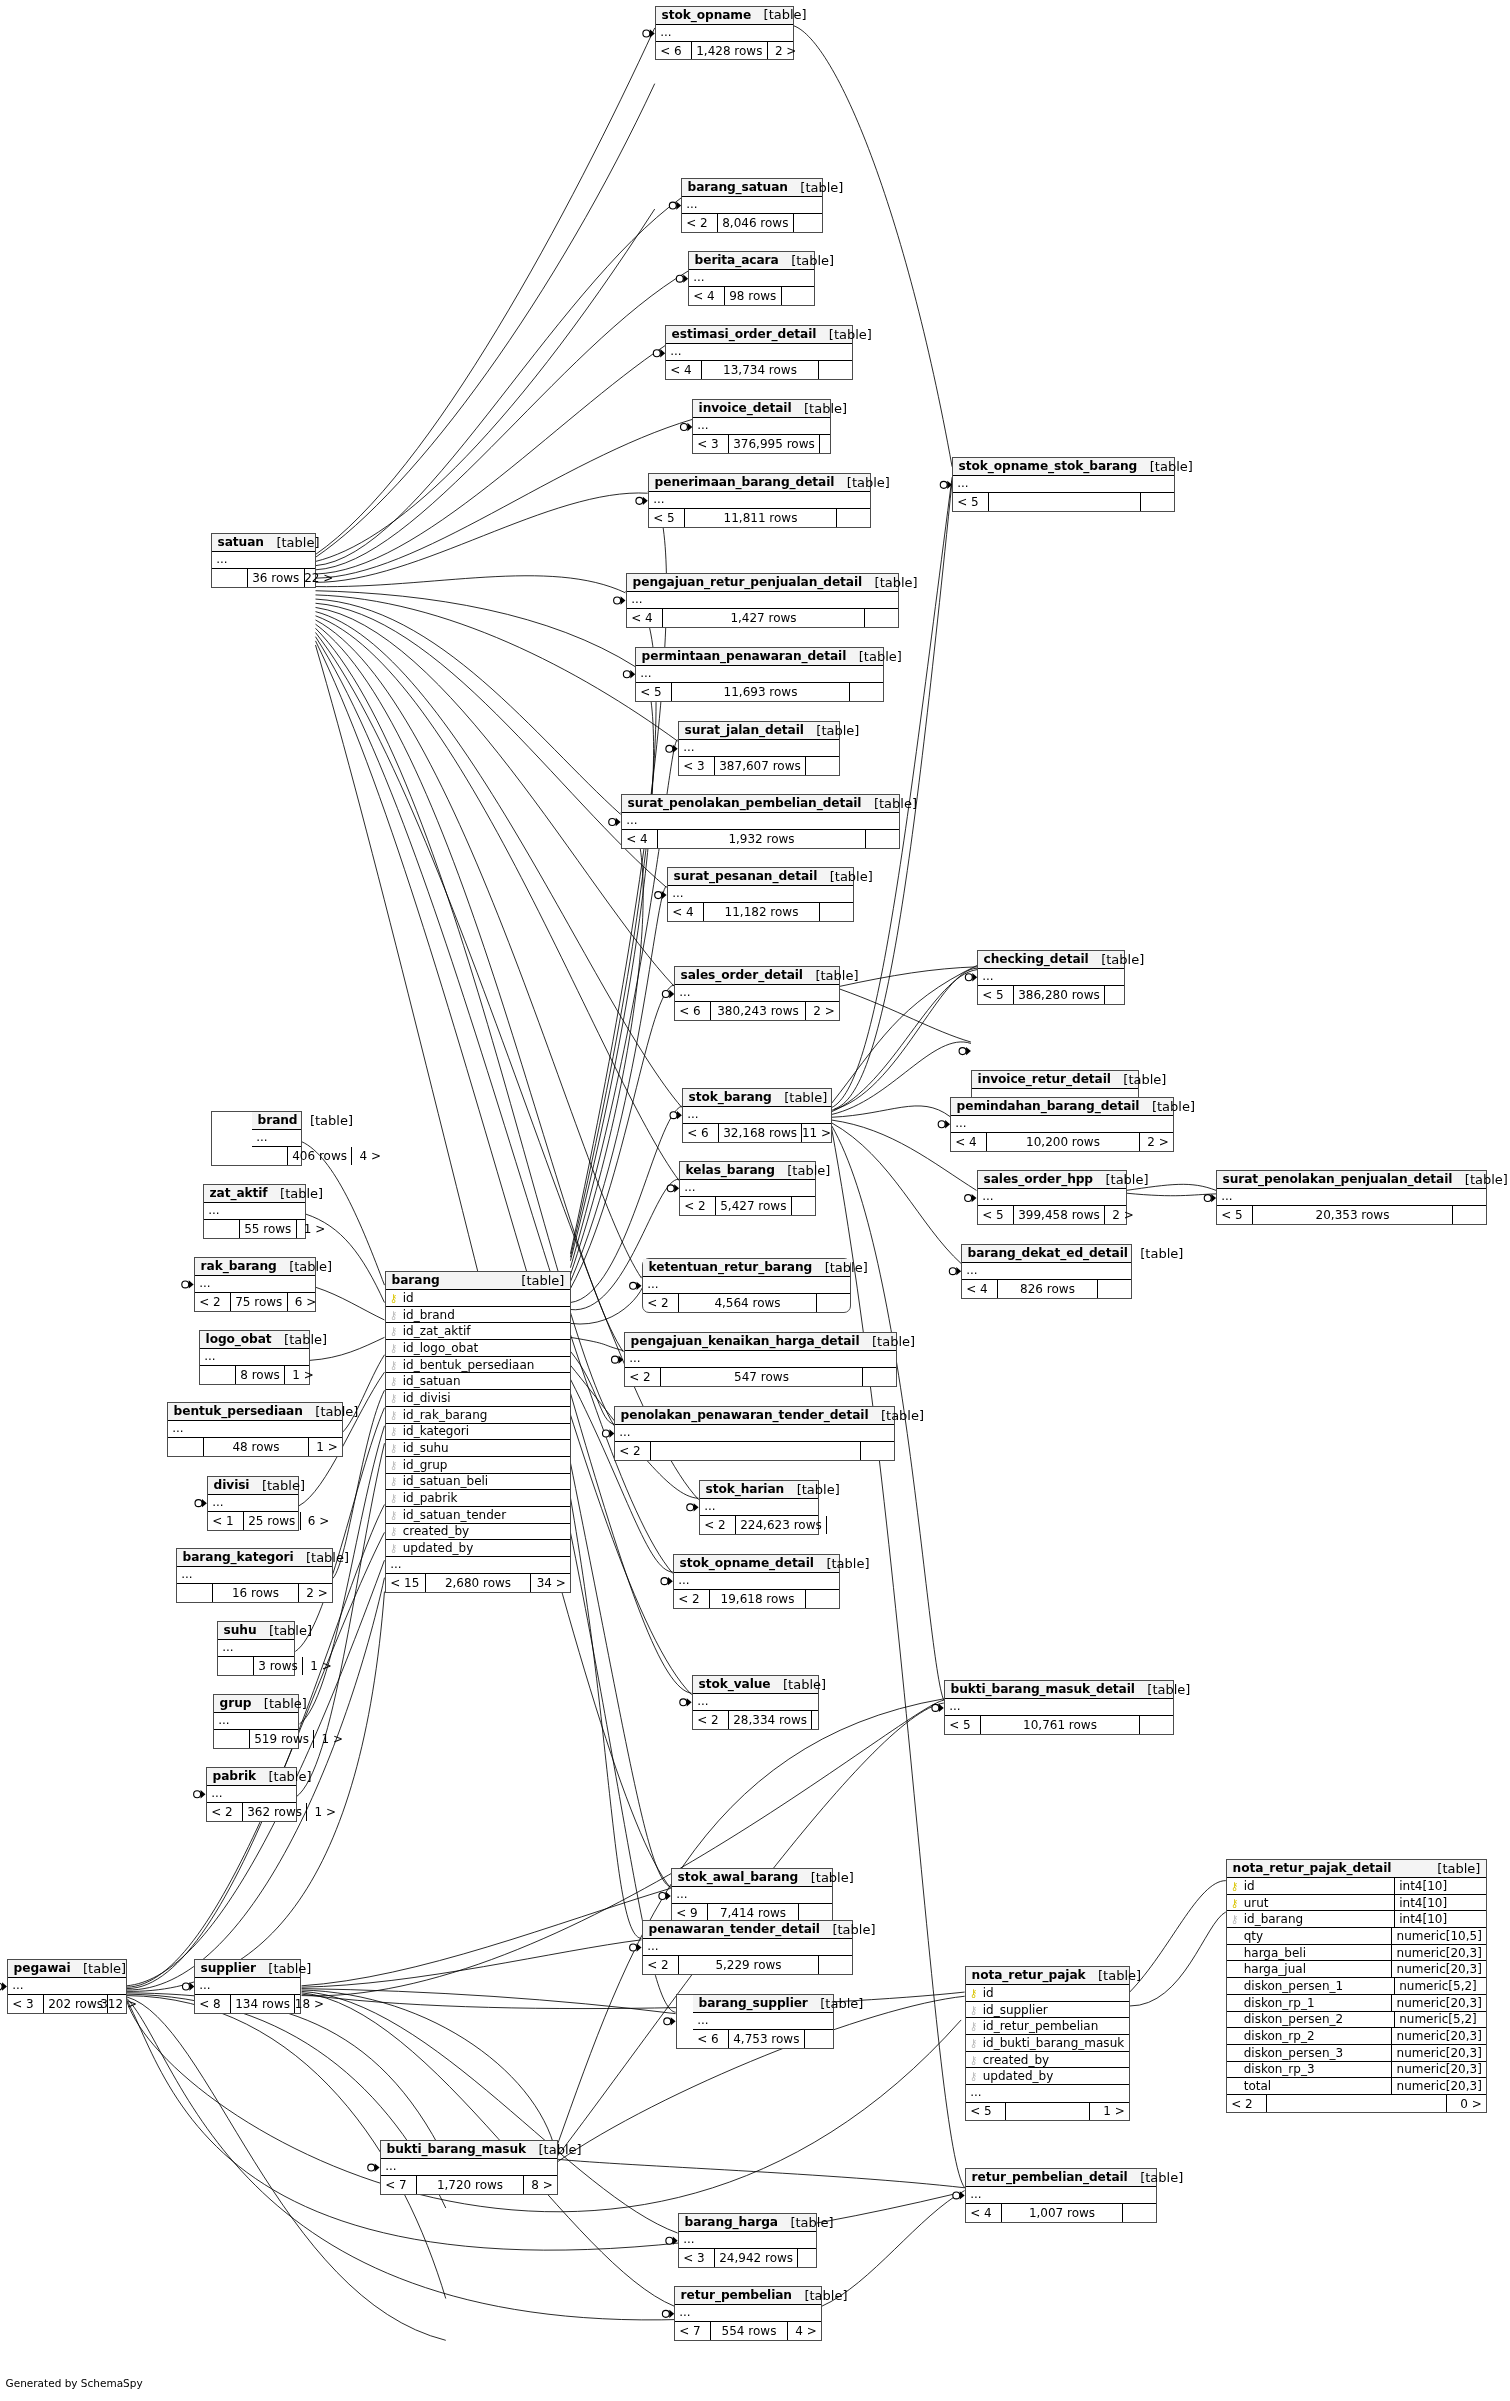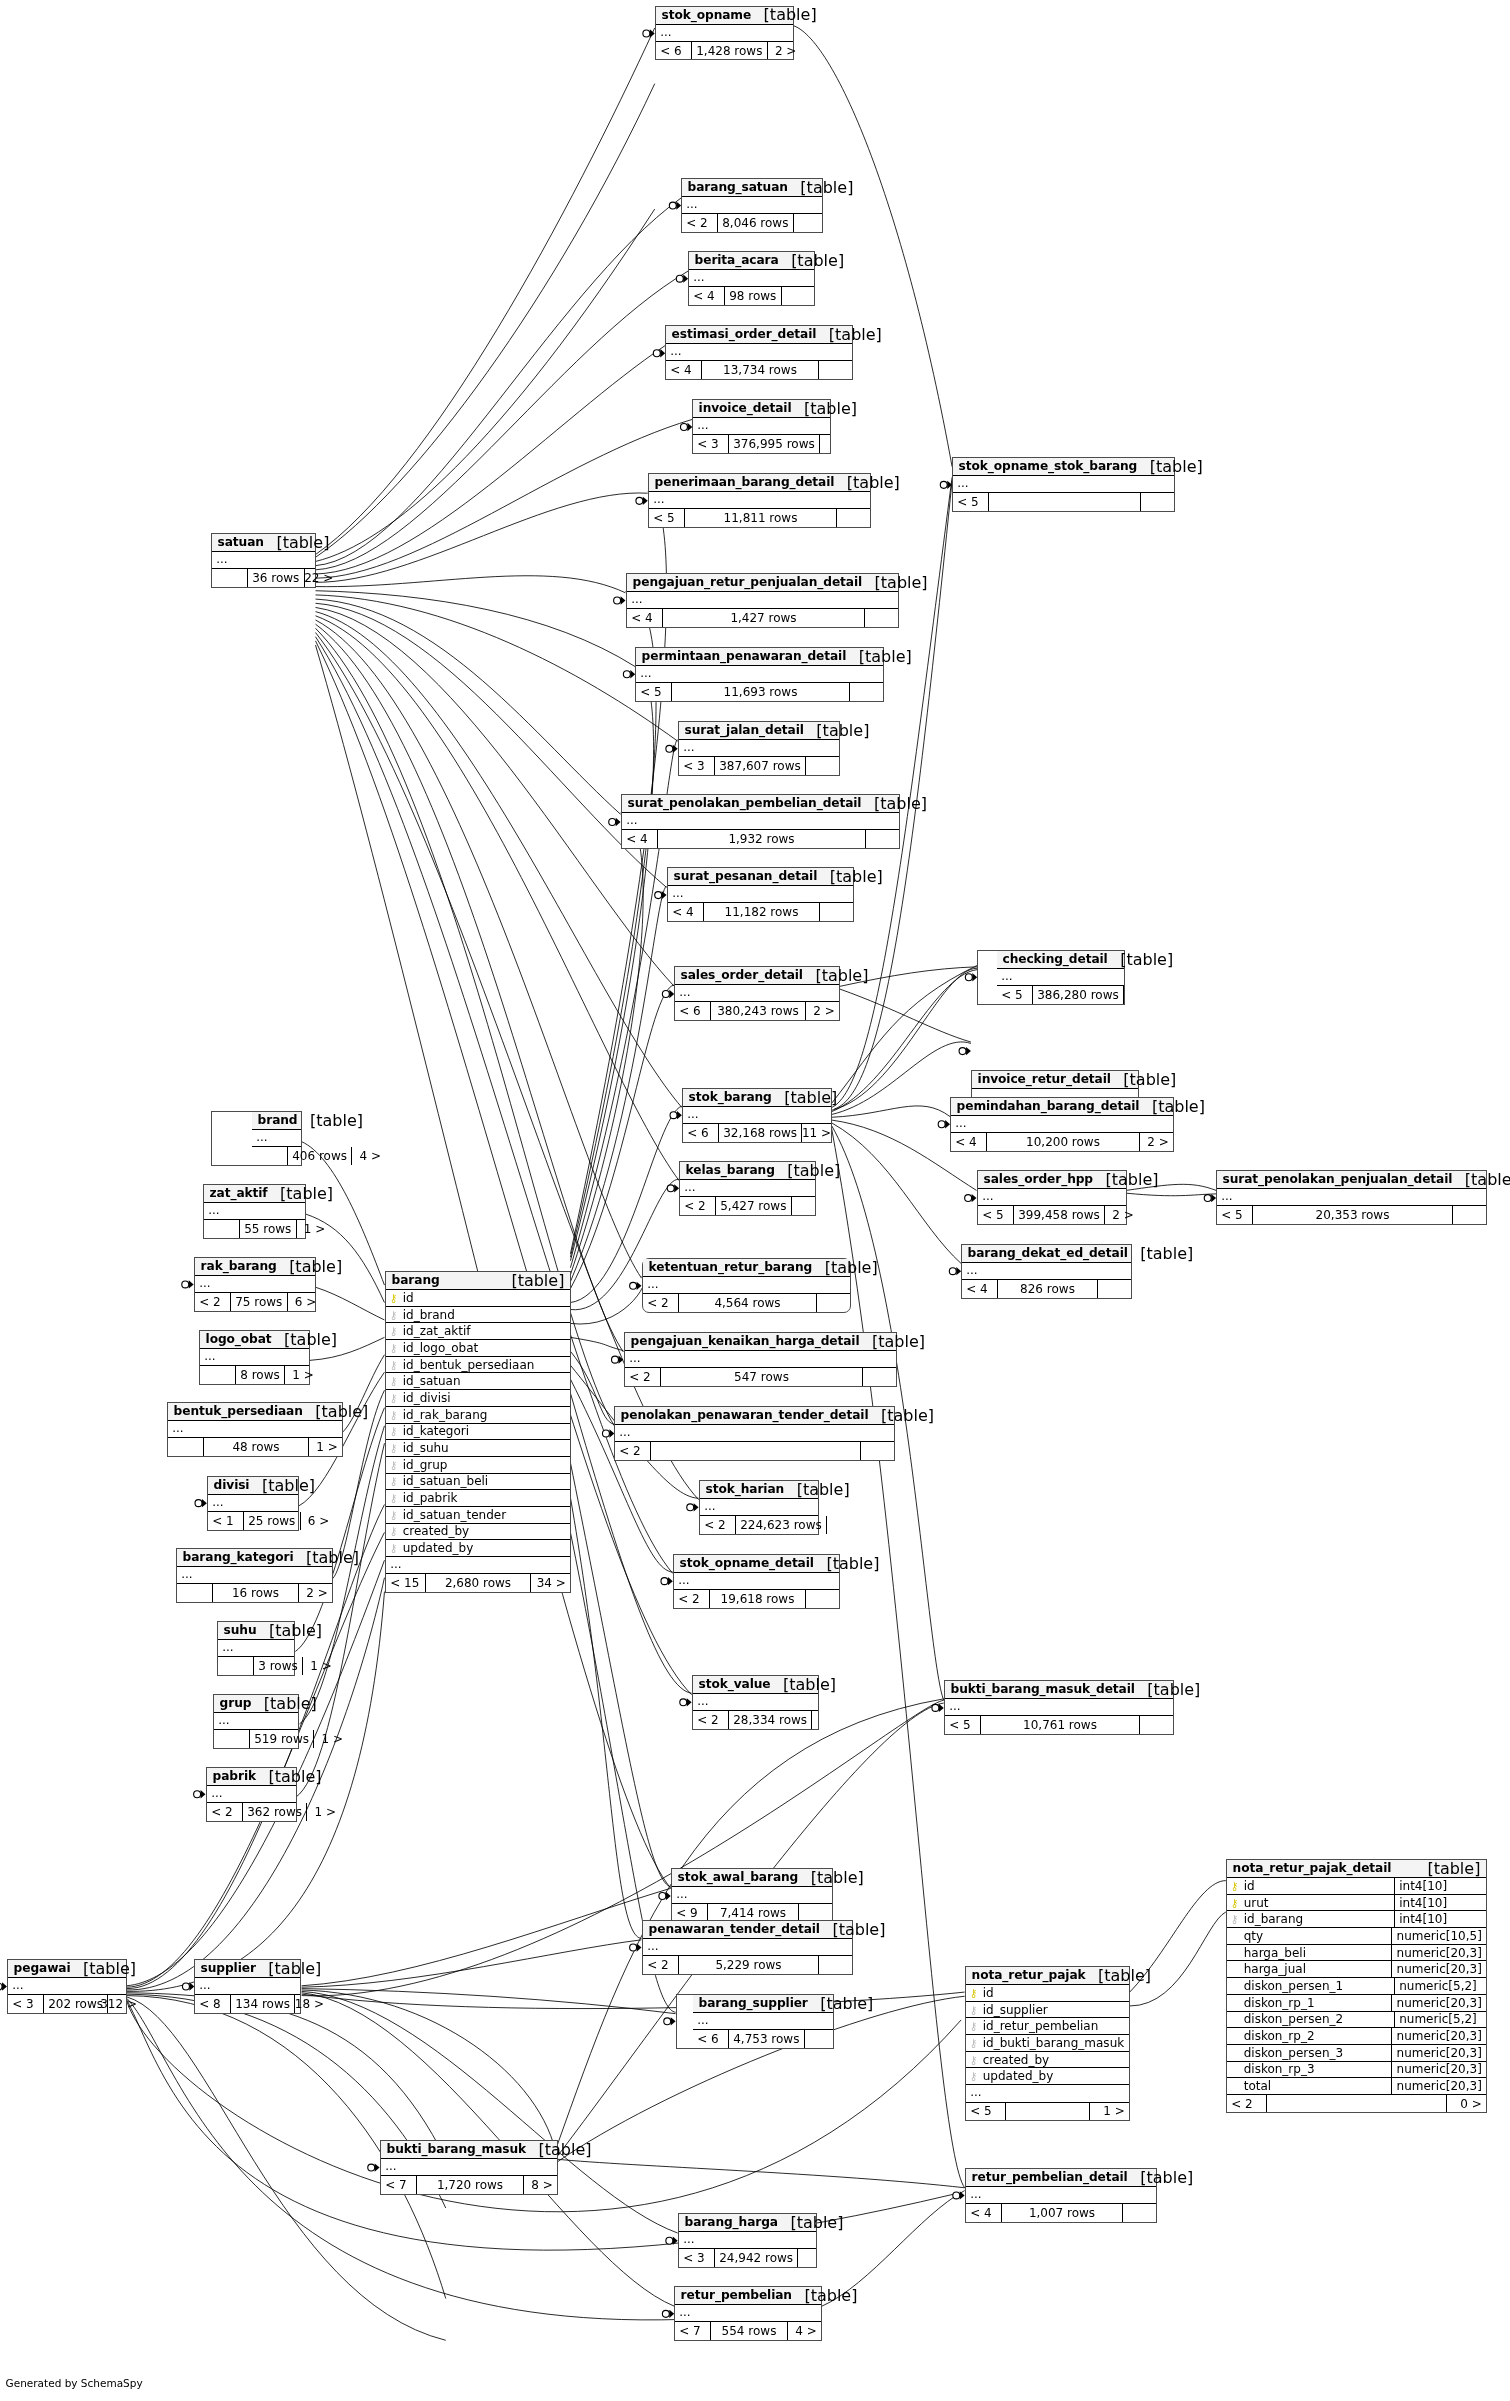--- a/index.html
+++ b/index.html
@@ -25,21 +25,21 @@
   }
   .tbl .hdr {
     display:flex; align-items:center;
     background:#f4f4f4;
     border-bottom:1.4px solid #000;
     padding:1.4px 5.6px 2.1px 5.6px;
     height:18px;
     white-space:nowrap;
   }
   .tbl .hdr .nm { font-weight:bold; font-size:12.2px; letter-spacing:-0.1px; }
-  .tbl .hdr .tag { margin-left:auto; padding-left:12.5px; font-weight:normal; font-size:16px; color:#000; }
+  .tbl .hdr .tag { margin-left:auto; padding-left:12.5px; font-weight:normal; font-size:13px; color:#000; }
 
   .tbl .body-ellipsis {
     height:17.4px; line-height:15.3px;
     padding:0 4.2px;
     font-size:12px;
     border-bottom:0.7px solid #000;
     color:#000;
   }
 
   .tbl .foot { display:flex; height:17.4px; font-size:12px; }
@@ -804,21 +804,21 @@
           <span class="nm">stok_opname_stok_barang</span>
           <span class="tag">[table]</span>
         </div>
         <div class="body-ellipsis">...</div>
         <div class="foot">
           <div class="c1" style="min-width: 36px;">&lt; 5</div>
           <div class="c2"></div>
           <div class="c3" style="min-width: 33px;"></div>
         </div>
       </div>
-      <div class="tbl" style="left: 977px; top: 950px; width: 148px; padding-left: 19px;">
+      <div class="tbl" style="left: 977px; top: 950px; width: 148px;">
         <div class="hdr">
           <span class="nm">checking_detail</span>
           <span class="tag">[table]</span>
         </div>
         <div class="body-ellipsis">...</div>
         <div class="foot">
           <div class="c1" style="min-width: 36px;">&lt; 5</div>
           <div class="c2">386,280 rows</div>
           <div class="c3" style="min-width: 33px;"></div>
         </div>

